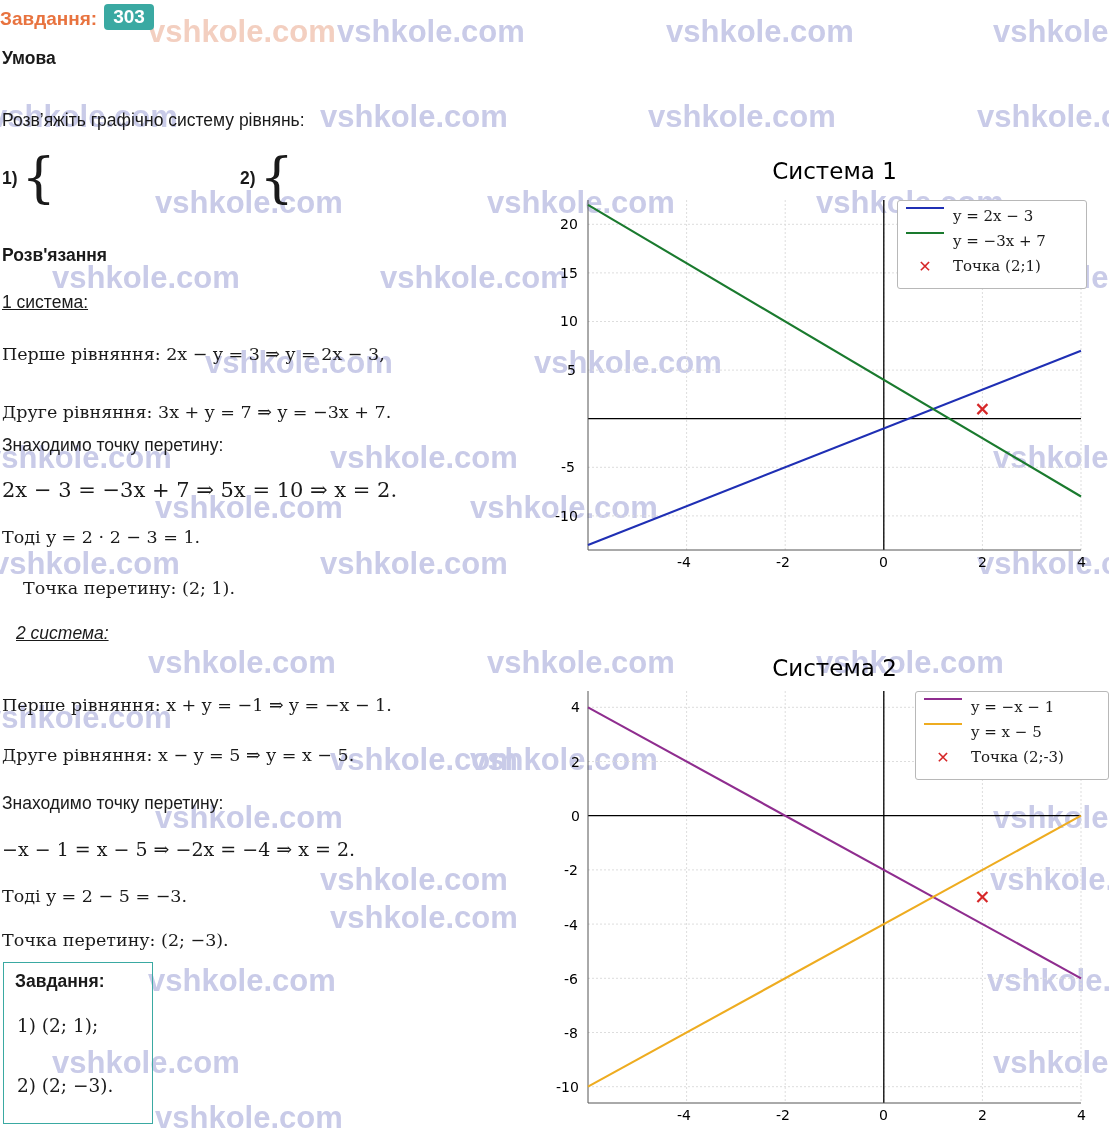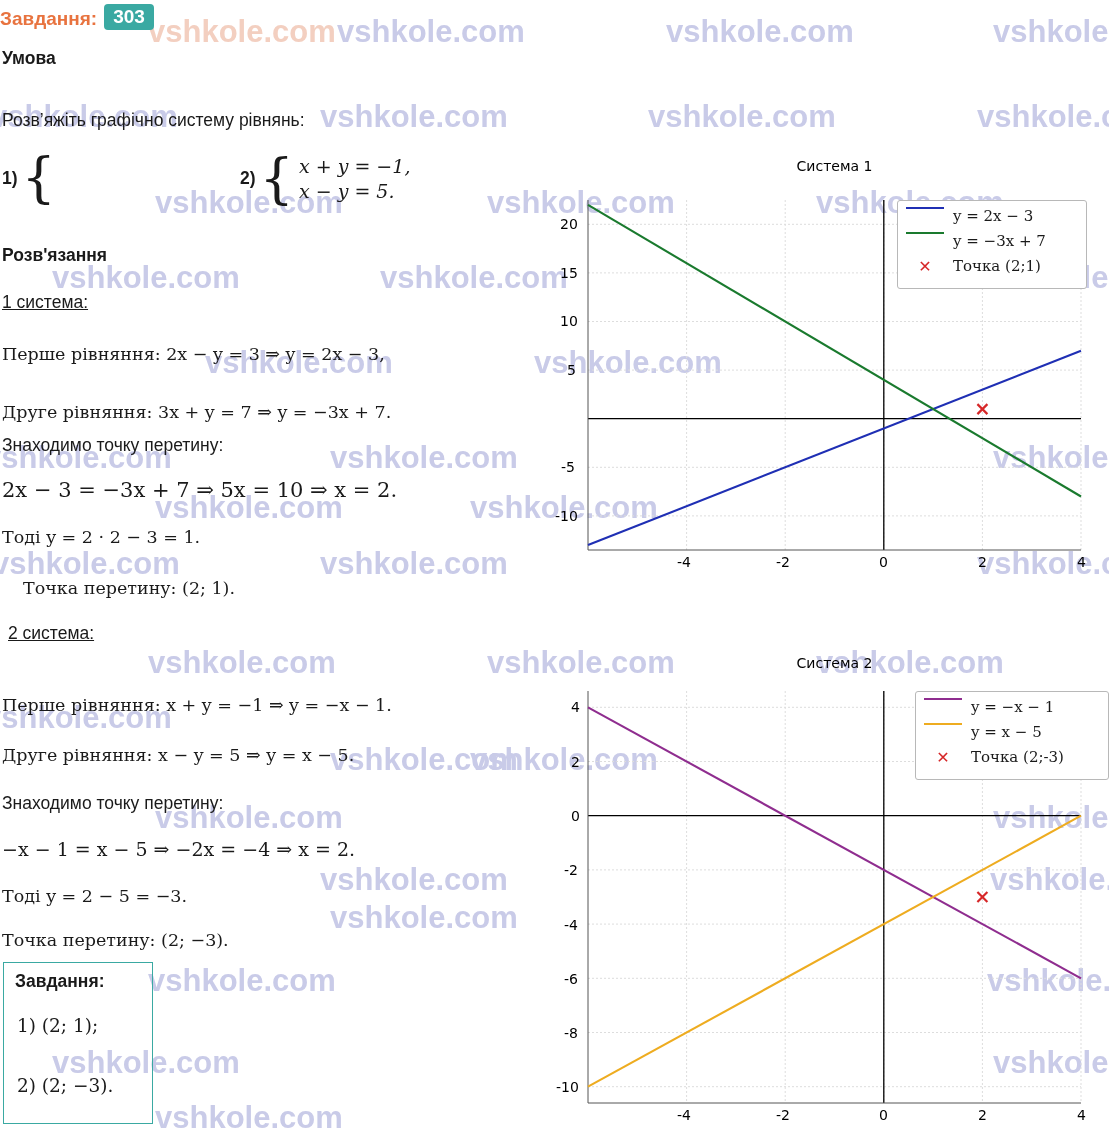--- a/index.html
+++ b/index.html
@@ -30,21 +30,21 @@
   .brace{font-size:54px;line-height:46px;font-weight:300;margin-right:5px;}
   .sysrows{display:flex;flex-direction:column;gap:3px;}
   .sysrow{font-style:italic;font-size:19px;white-space:nowrap;}
   
   .ansbox{position:absolute;left:3px;top:962px;border:1.6px solid #3aa9a2;width:148px;height:160px;z-index:10;background:rgba(255,255,255,0.0);}
   .ansbox .t{position:absolute;left:11px;top:8px;font-weight:700;font-size:17.5px;}
   .ansbox .r1{position:absolute;left:13px;top:52px;font-family:"DejaVu Serif",serif;font-size:18.5px;}
   .ansbox .r2{position:absolute;left:13px;top:112px;font-family:"DejaVu Serif",serif;font-size:18.5px;}
   
   .chart{position:absolute;z-index:8;background:transparent;}
-  .chart .title{position:absolute;width:100%;text-align:center;font-size:14px;font-family:"DejaVu Sans",sans-serif;color:#000;}
+  .chart .title{position:absolute;width:100%;text-align:center;font-size:23px;font-family:"DejaVu Sans",sans-serif;color:#000;}
   .legend{position:absolute;border:1px solid #b8b8b8;background:#fff;border-radius:3px;padding:6px 8px;font-family:"DejaVu Serif",serif;font-size:15px;}
   .legend .row{display:flex;align-items:flex-start;height:25px;}
   .legend .swatch{width:38px;height:0;border-top:2px solid #000;margin-right:9px;}
   .legend .xmark{width:38px;margin-right:9px;text-align:center;color:#d62728;font-size:16px;font-weight:700;font-family:"DejaVu Sans",sans-serif;}
   .tick{position:absolute;font-family:"DejaVu Sans",sans-serif;font-size:14px;color:#000;}
 </style>
 </head>
 <body>
 
 <div class="wm-layer">
@@ -119,37 +119,33 @@
   <div class="line" style="left:2px;top:110px;">Розв’яжіть графічно систему рівнянь:</div>
 
   <div class="sys" style="left:2px;top:155px;">
     <span class="sysnum">1)</span>
     <span class="brace">{</span>
   </div>
 
   <div class="sys" style="left:240px;top:155px;">
     <span class="sysnum">2)</span>
     <span class="brace">{</span>
-    <span class="sysrows">
-      <span class="sysrow">x + y = −1,</span>
-      <span class="sysrow">x − y = 5.</span>
-    </span>
   </div>
 
   <div class="line b" style="left:2px;top:245px;">Розв'язання</div>
   <div class="line underline" style="left:2px;top:292px;">1 система:</div>
 
   <div class="line mathn" style="left:2px;top:344px;font-size:17.5px;">Перше рівняння: 2x − y = 3   ⇒   y = 2x − 3,</div>
   <div class="line mathn" style="left:2px;top:386px;font-size:17.5px;margin-top:16px;">Друге рівняння: 3x + y = 7   ⇒    y = −3x + 7.</div>
   <div class="line" style="left:2px;top:435px;">Знаходимо точку перетину:</div>
   <div class="line mathn" style="left:2px;top:478px;font-size:21px;">2x − 3 = −3x + 7   ⇒   5x = 10   ⇒   x = 2.</div>
   <div class="line mathn" style="left:2px;top:527px;font-size:17.5px;">Тоді y = 2 · 2 − 3 = 1.</div>
   <div class="line mathn" style="left:2px;top:578px;font-size:17.5px;margin-left:21px;">Точка перетину: (2; 1).</div>
 
-  <div class="line underline" style="left:8px;top:623px;">2 система:</div>
+  <div class="line underline" style="left:16px;top:623px;font-style:italic;">2 система:</div>
 
   <div class="line mathn" style="left:2px;top:695px;font-size:17.5px;">Перше рівняння: x + y = −1   ⇒   y = −x − 1.</div>
   <div class="line mathn" style="left:2px;top:745px;font-size:17.5px;text-align:center;">Друге рівняння: x − y = 5   ⇒   y = x − 5.</div>
   <div class="line" style="left:2px;top:793px;">Знаходимо точку перетину:</div>
   <div class="line mathn" style="left:2px;top:838px;font-size:19px;">−x − 1 = x − 5   ⇒   −2x = −4   ⇒   x = 2.</div>
   <div class="line mathn" style="left:2px;top:886px;font-size:17.5px;">Тоді y = 2 − 5 = −3.</div>
   <div class="line mathn" style="left:2px;top:930px;font-size:17.5px;">Точка перетину: (2; −3).</div>
 </div>
 
 <div class="ansbox">

